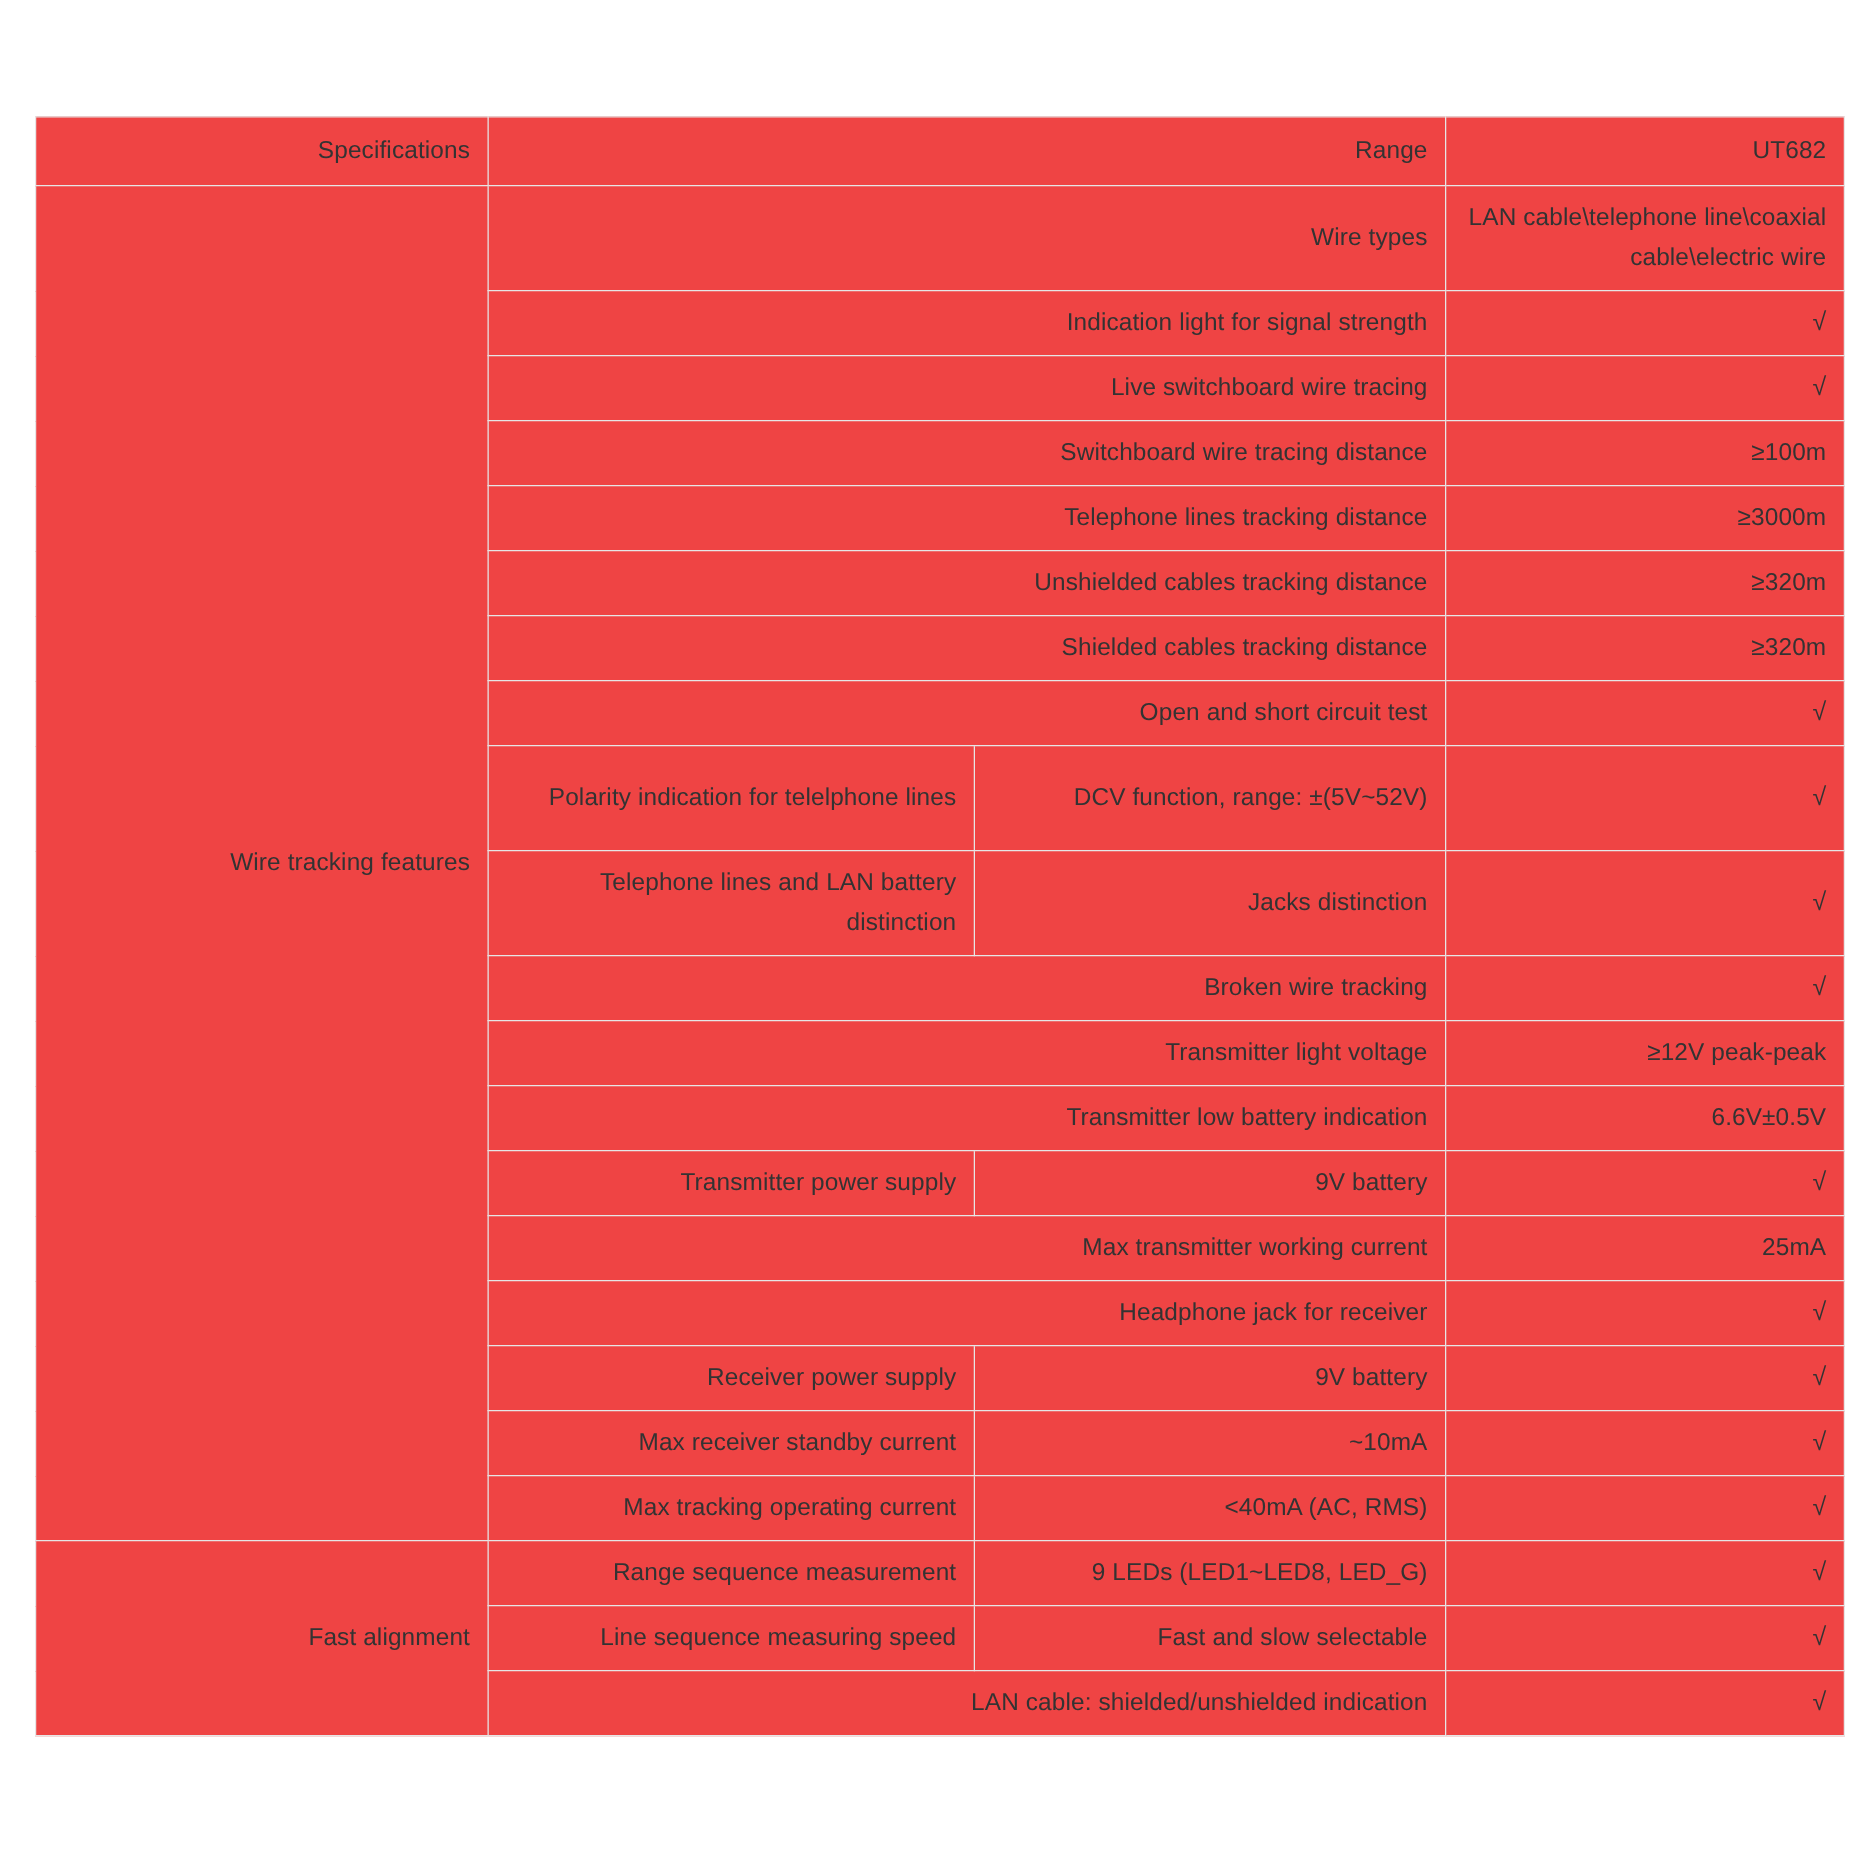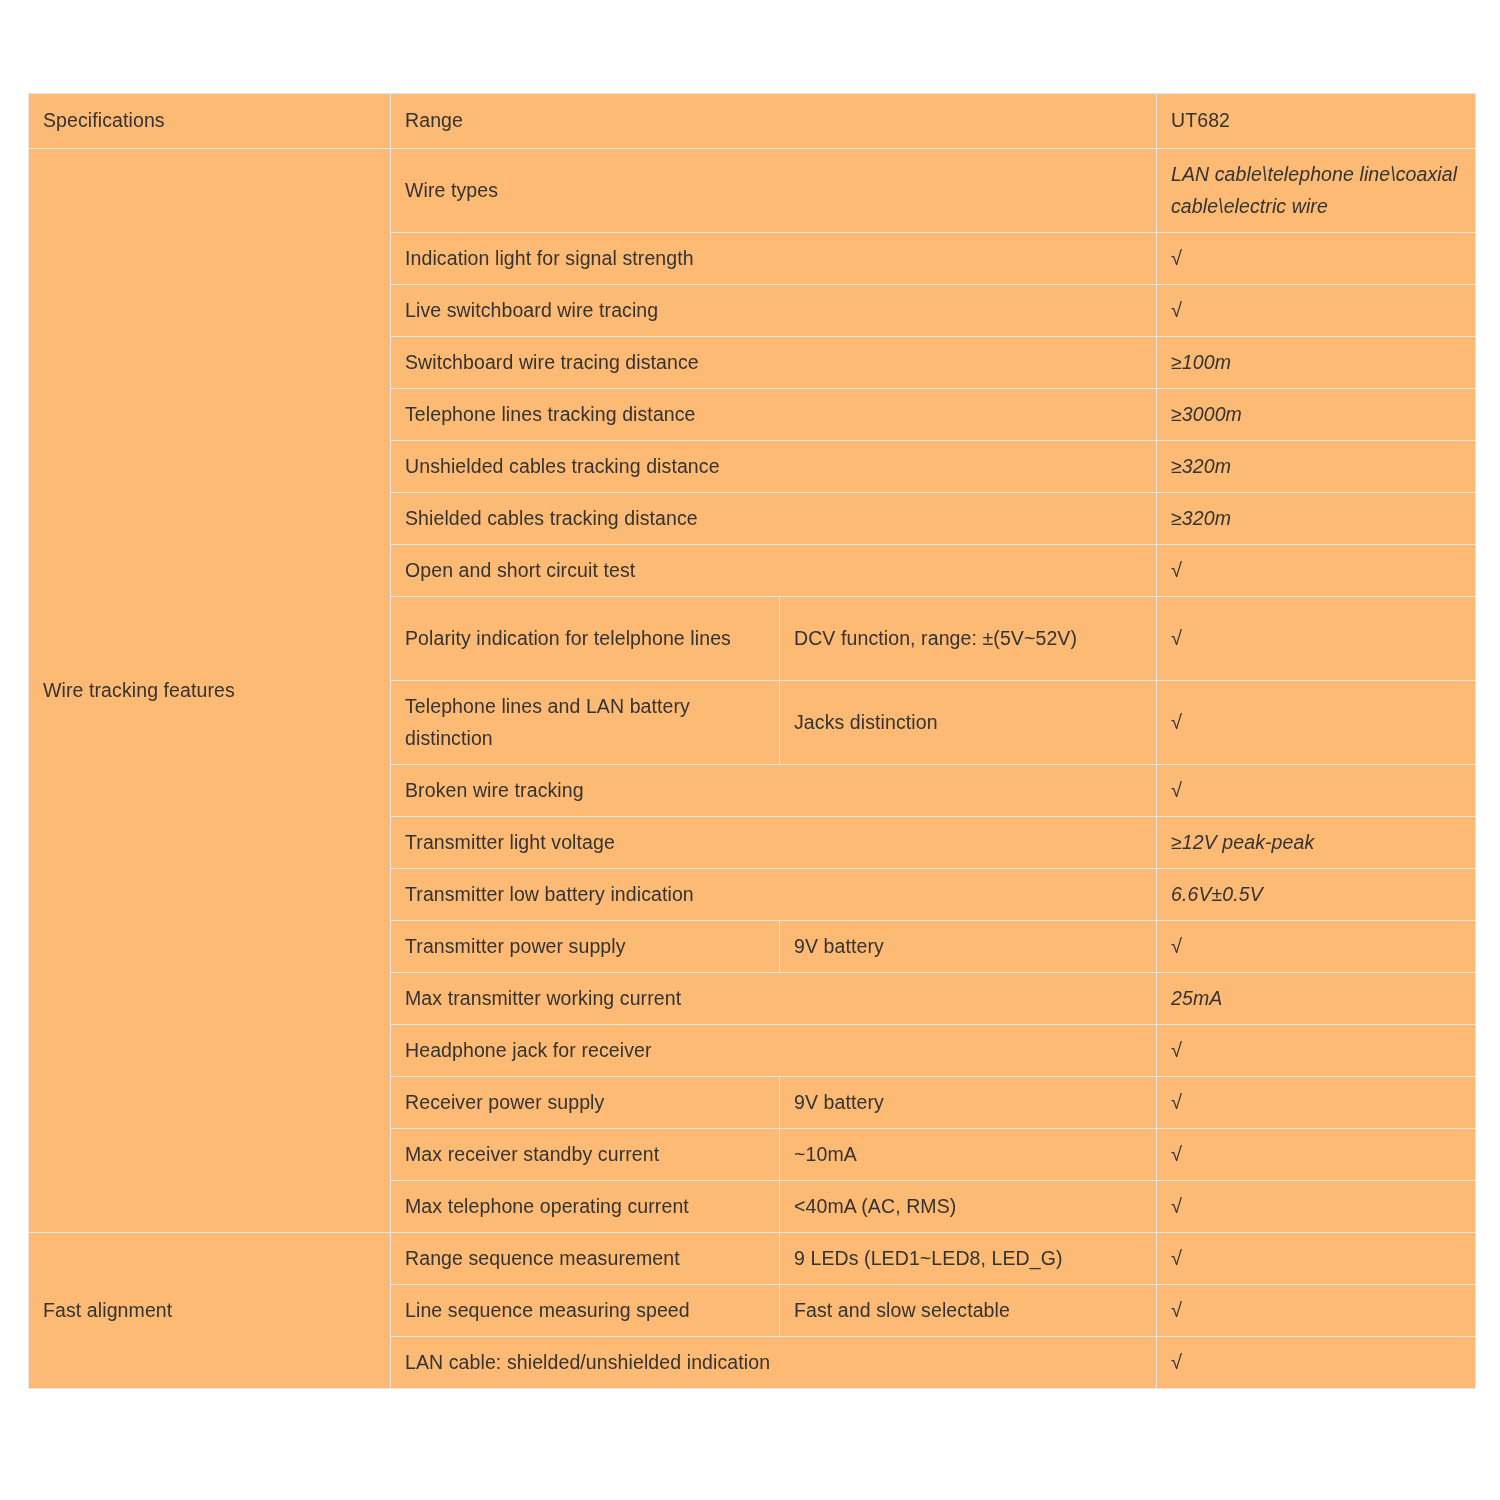--- a/index.html
+++ b/index.html
@@ -20,21 +20,22 @@
     position: absolute;
     left: 28px;
     top: 93px;
     width: 1447px;
   }
 
   table.spec-table {
     border-collapse: collapse;
     table-layout: fixed;
     width: 1447px;
-    background: #fdba74;
+    background: #ef4444;
+    text-align: right;
   }
 
   table.spec-table td {
     border: 1px solid #e6e6e6;
     padding: 0 14px;
     font-size: 19.5px;
     line-height: 1.62;
     color: #333333;
     vertical-align: middle;
     font-weight: 400;
@@ -51,21 +52,21 @@
     vertical-align: middle;
     padding-left: 10px;
   }
 
   td.header-cell {
     height: 54px;
     padding-left: 10px;
   }
   td.header-cell.item-head { padding-left: 14px; }
 
-  td.value-cell { padding-left: 14px; font-style: italic; }
+  td.value-cell { padding-left: 14px; }
 
   .row-std   { height: 52px; }
   .row-tall  { height: 84px; }
 
   .check {
     font-size: 20px;
     line-height: 1;
     display: inline-block;
     color: #333333;
   }
@@ -163,21 +164,21 @@
           <td class="wrap-2" colspan="1">Receiver power supply</td>
           <td class="wrap-2">9V battery</td>
           <td class="value-cell"><span class="check">√</span></td>
         </tr>
         <tr class="row-std">
           <td class="wrap-2" colspan="1">Max receiver standby current</td>
           <td class="wrap-2">~10mA</td>
           <td class="value-cell"><span class="check">√</span></td>
         </tr>
         <tr class="row-std">
-          <td class="wrap-2" colspan="1">Max telephone operating current</td>
+          <td class="wrap-2" colspan="1">Max tracking operating current</td>
           <td class="wrap-2">&lt;40mA (AC, RMS)</td>
           <td class="value-cell"><span class="check">√</span></td>
         </tr>
         <tr class="row-std">
           <td class="group-cell" rowspan="3">Fast alignment</td>
           <td class="wrap-2" colspan="1">Range sequence measurement</td>
           <td class="wrap-2">9 LEDs (LED1~LED8, LED_G)</td>
           <td class="value-cell"><span class="check">√</span></td>
         </tr>
         <tr class="row-std">

